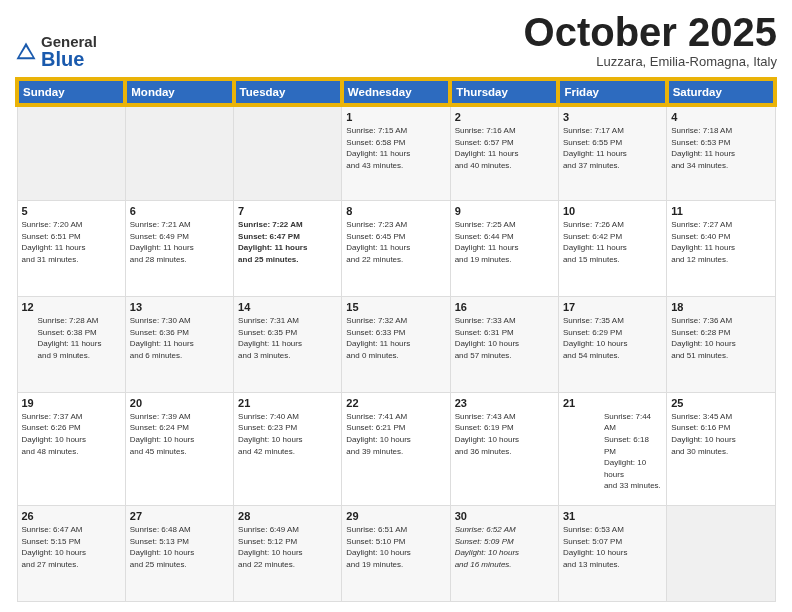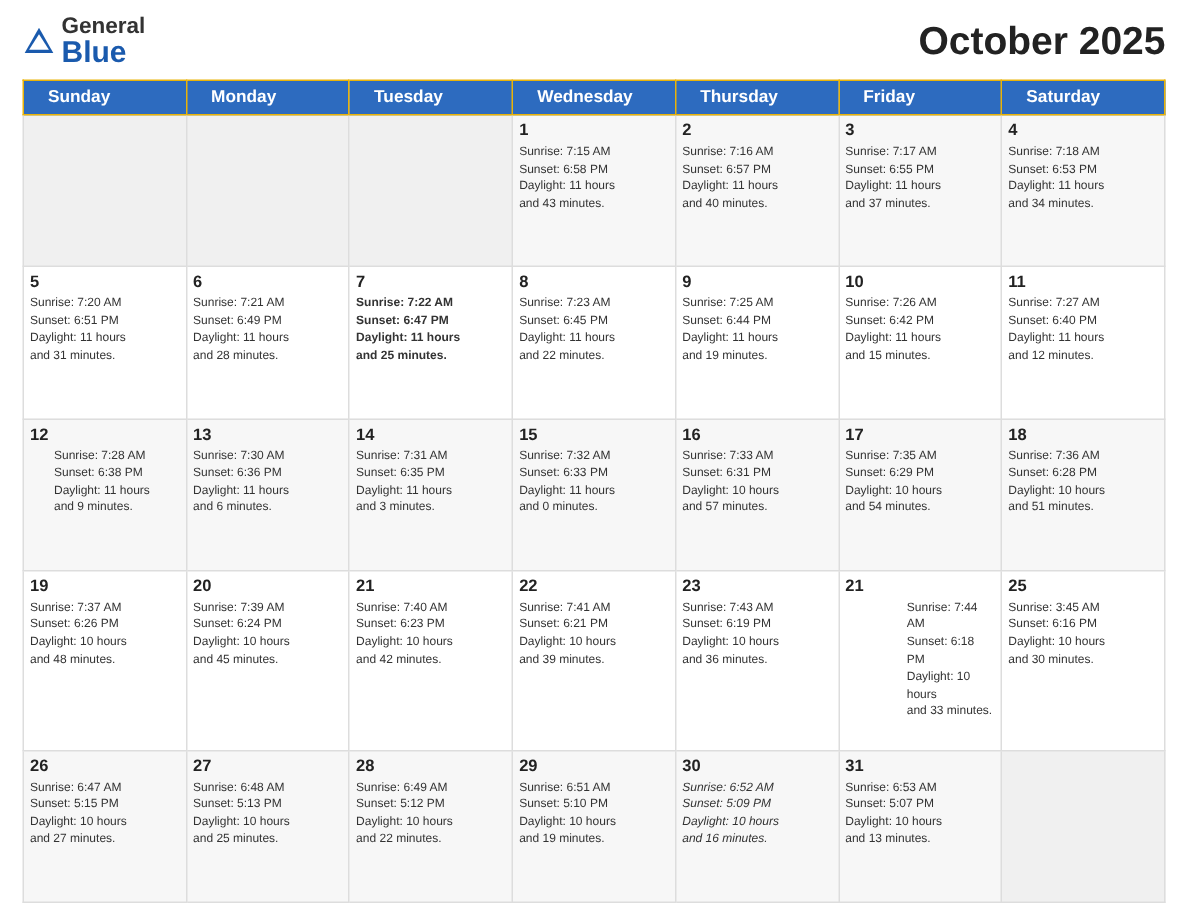--- a/index.html
+++ b/index.html
@@ -12,21 +12,21 @@
     }
     .page {
       width: 792px;
       height: 612px;
       padding: 10px 15px 10px 15px;
       display: flex;
       flex-direction: column;
     }
     .header {
       display: flex;
-      align-items: center;
+      align-items: flex-end;
       justify-content: space-between;
       margin-bottom: 8px;
     }
     .logo {
       display: flex;
       align-items: center;
       gap: 4px;
     }
     .logo-text {
       display: flex;
@@ -44,43 +44,43 @@
       color: #1a5aad;
     }
     .logo-icon {
       width: 22px;
       height: 22px;
     }
     .title-block {
       text-align: right;
     }
     .title-block h1 {
-      font-size: 26px;
+      font-size: 40px;
       font-weight: bold;
       color: #222;
       line-height: 1.1;
     }
     .title-block .subtitle {
       font-size: 13px;
       color: #444;
     }
     .calendar {
       flex: 1;
       border: 1px solid #ccc;
       border-collapse: collapse;
       width: 100%;
       table-layout: fixed;
     }
     .calendar th {
       background-color: #2d6bbf;
       color: #fff;
       font-size: 11.5px;
       font-weight: bold;
-      padding: 5px 16px;
-      border: 1px solid #eab308;
+      padding: 5px 4px;
+      border: 4px solid #eab308;
       text-align: left;
     }
     .calendar td {
       vertical-align: top;
       padding: 4px 4px;
       border: 1px solid #ddd;
       font-size: 8.5px;
       color: #333;
       height: 88px;
       background: #fff;
@@ -117,20 +117,21 @@
         <polygon points="15,2 28,25 2,25" fill="#1a5aad"></polygon>
         <polygon points="15,8 24,22 6,22" fill="#fff"></polygon>
       </svg>
       <div class="logo-text">
         <span class="logo-general">General</span>
         <span class="logo-blue">Blue</span>
       </div>
     </div>
     <div class="title-block">
       <h1>October 2025</h1>
+      <div class="subtitle">Luzzara, Emilia-Romagna, Italy</div>
     </div>
   </div>
 
   <table class="calendar">
     <thead>
       <tr>
         <th>Sunday</th>
         <th>Monday</th>
         <th>Tuesday</th>
         <th>Wednesday</th>

